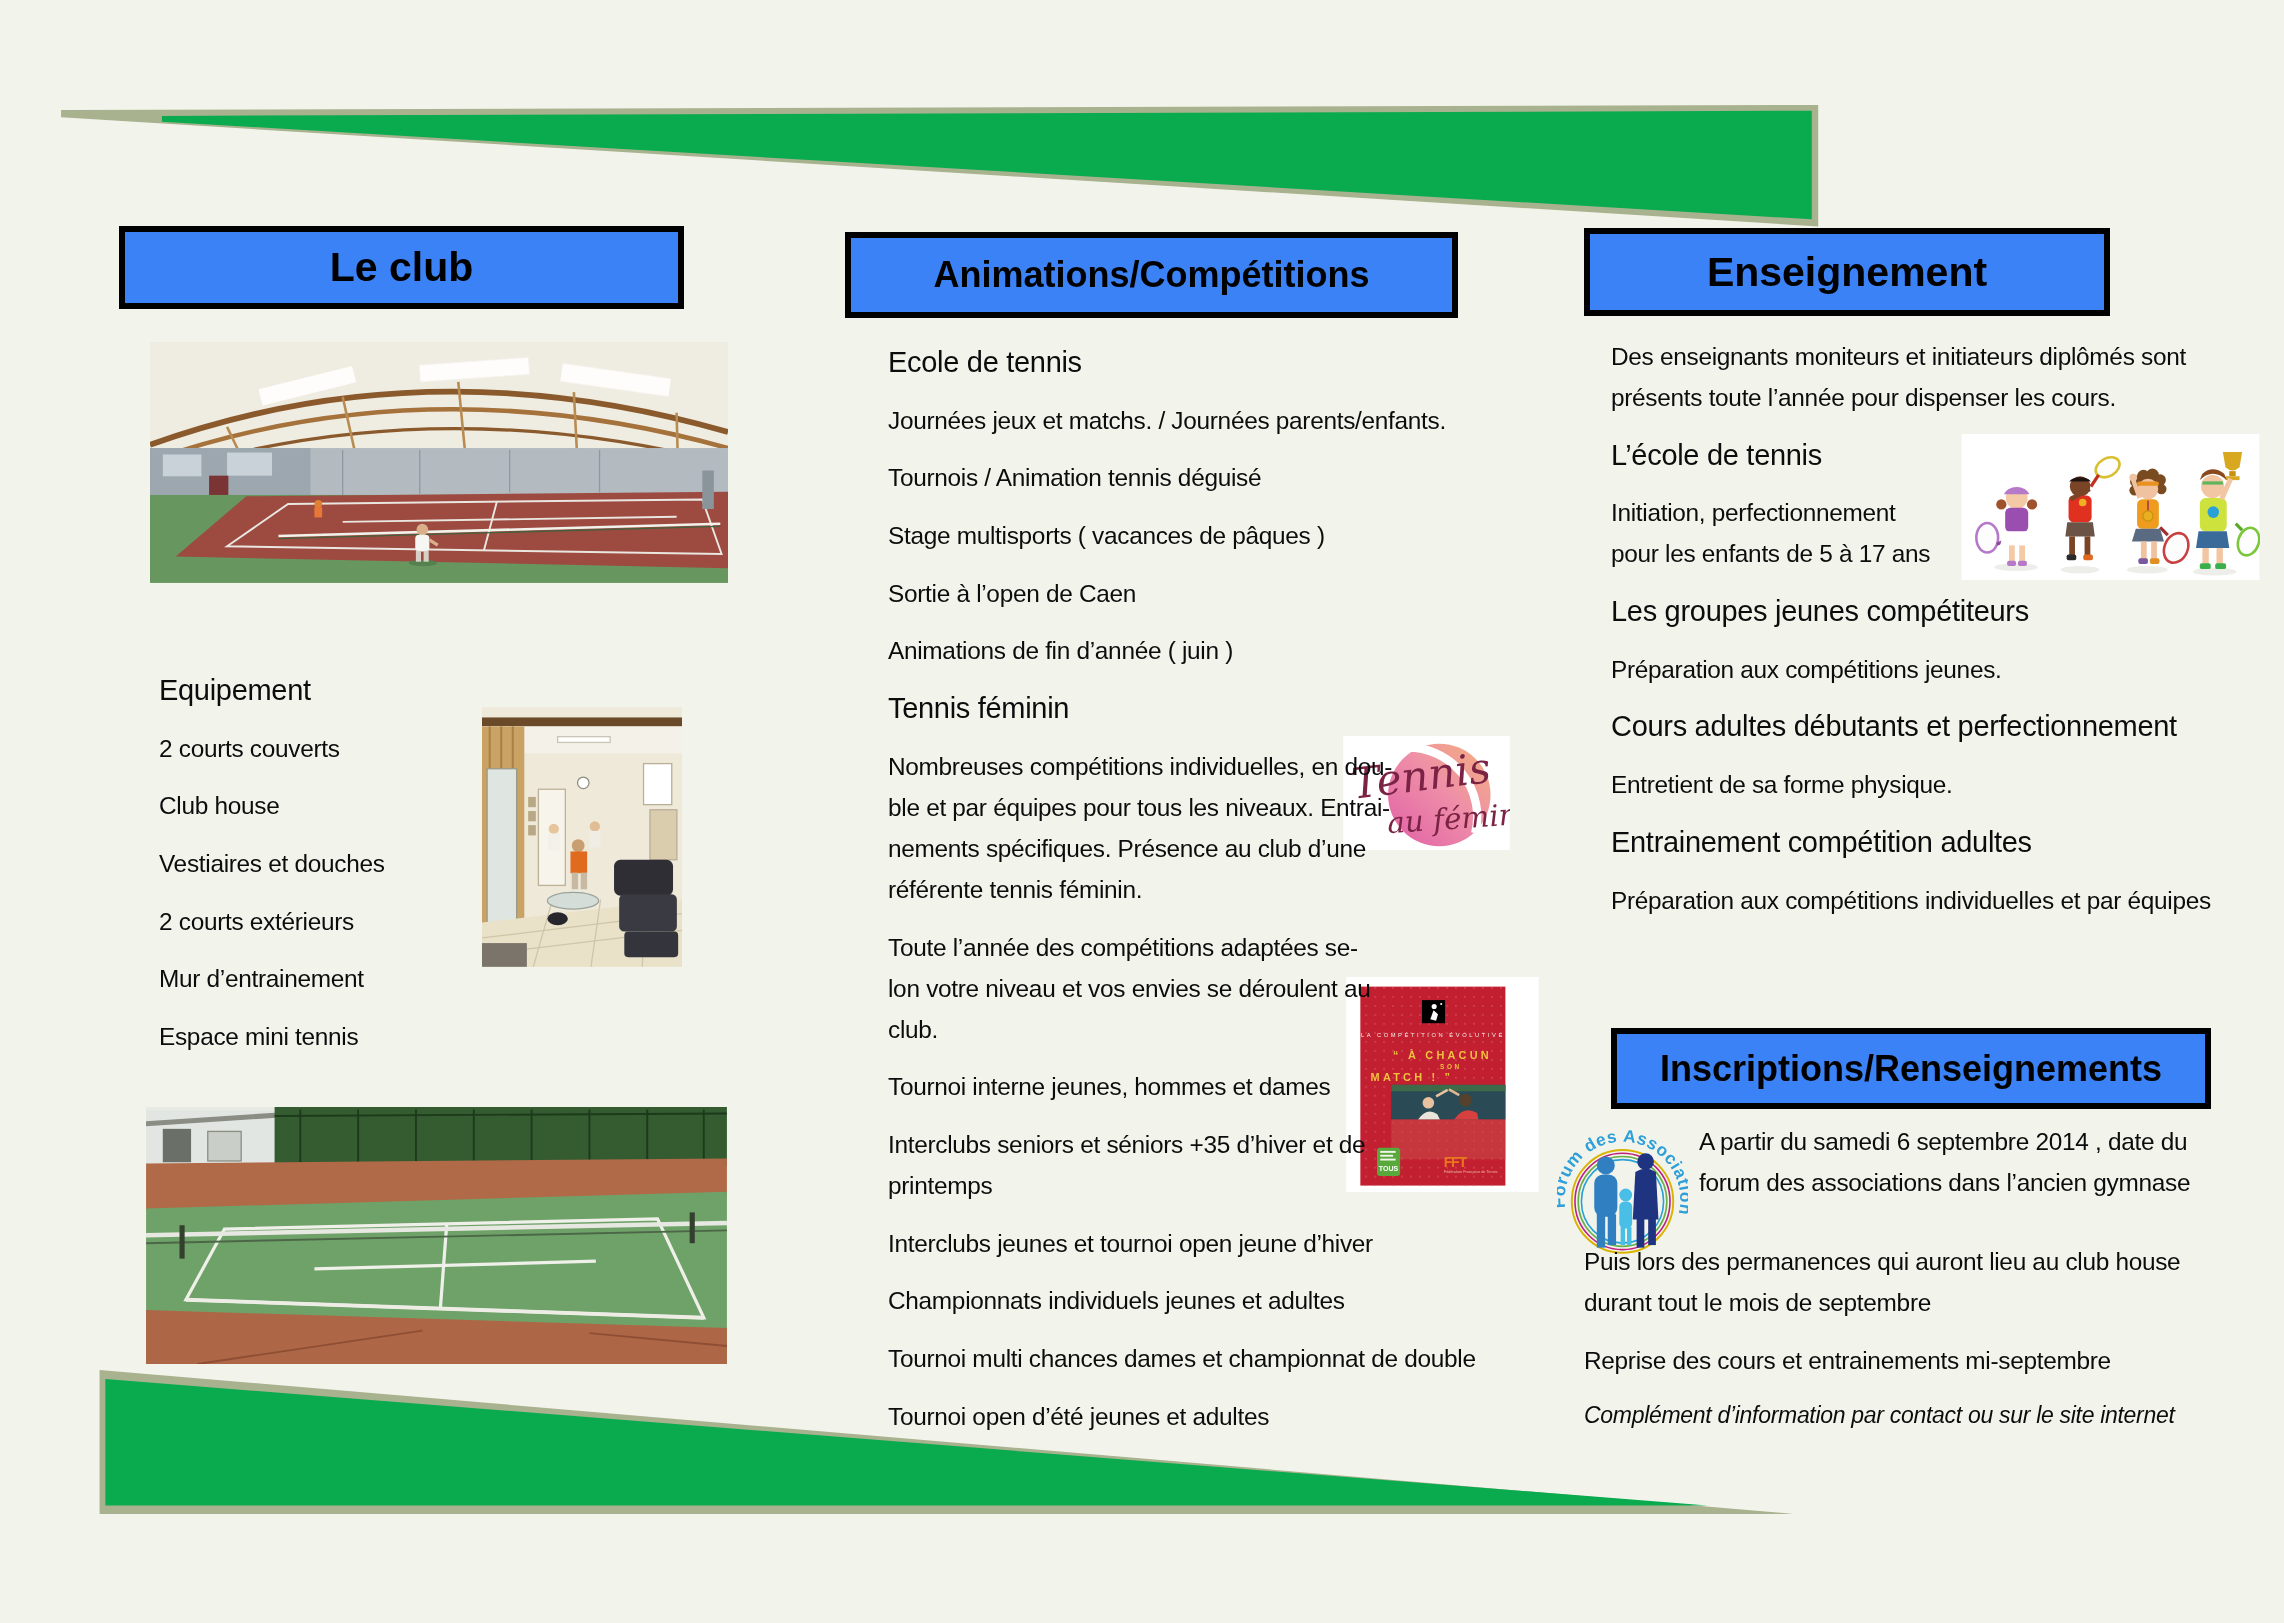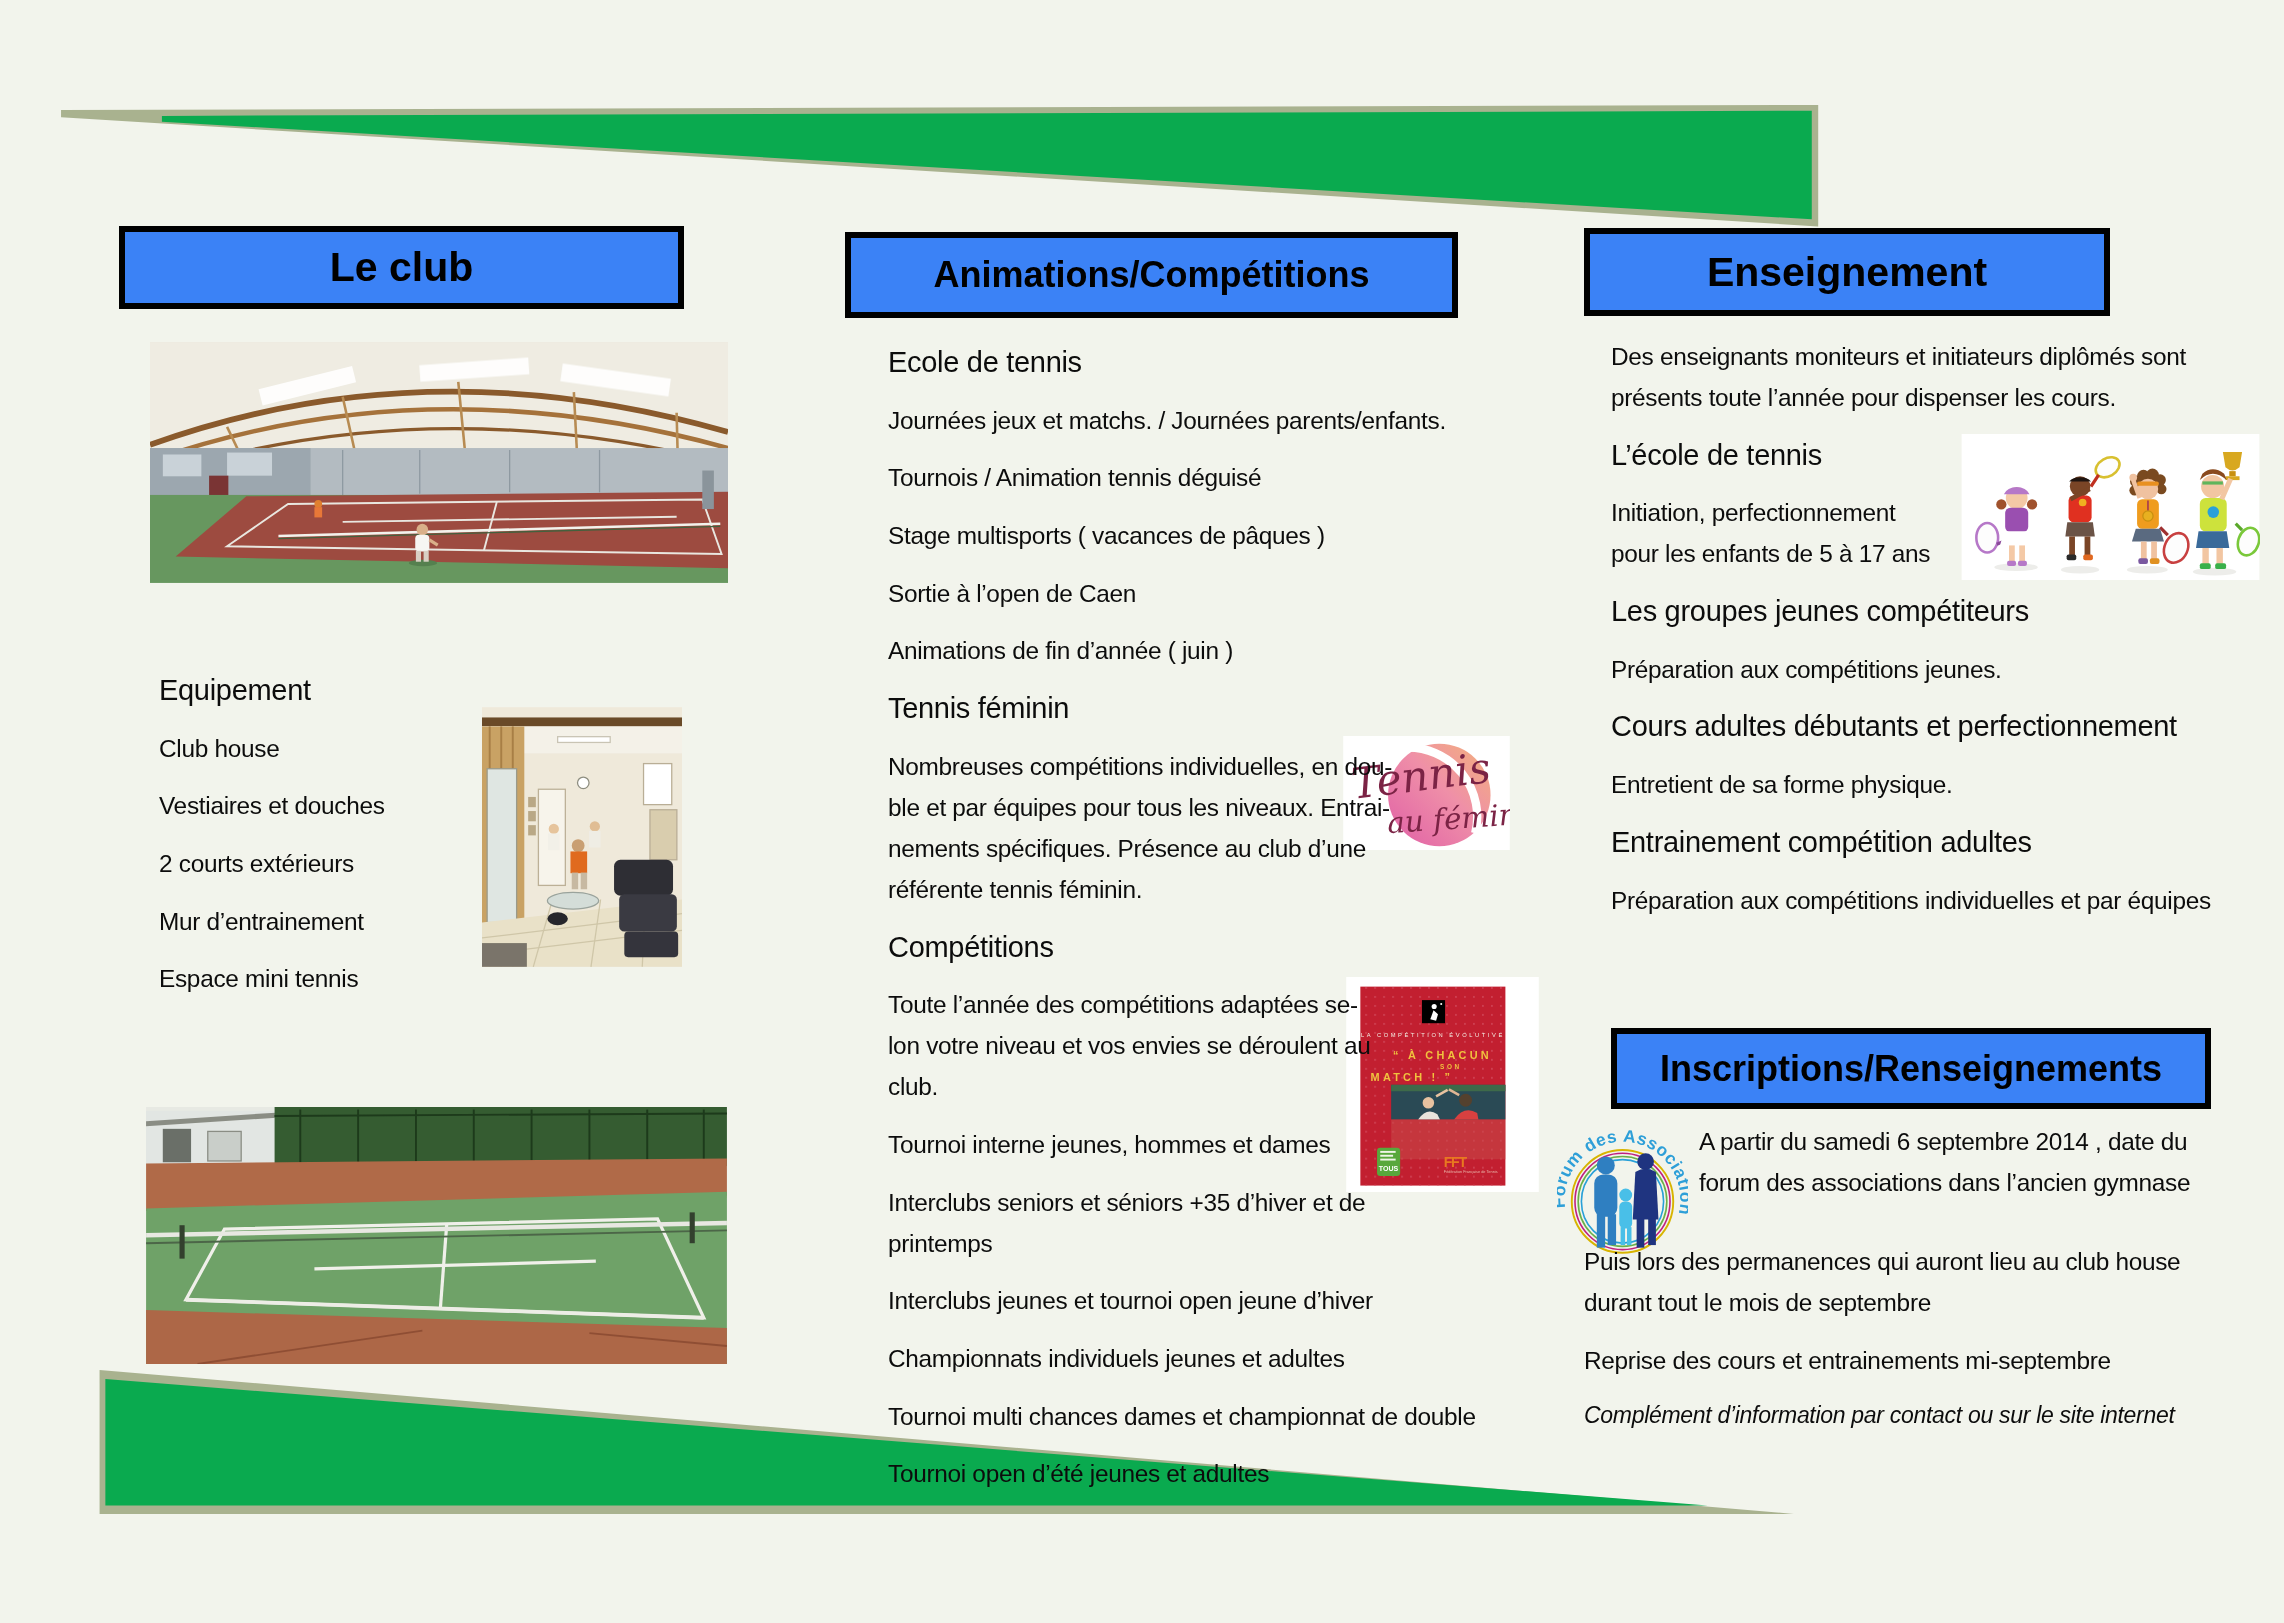--- a/index.html
+++ b/index.html
@@ -44,40 +44,40 @@
 </div>
 <div class="hdr-box" style="left:1584px;top:228px;width:514px;height:76px;font-size:41px;">
   <span>Enseignement</span>
 </div>
 <div class="hdr-box" style="left:1611px;top:1028px;width:588px;height:69px;font-size:36px;">
   <span>Inscriptions/Renseignements</span>
 </div>
 
 <div class="col" style="left:159px;top:670px;width:578px;">
   <p class="sec-title">Equipement</p>
+  <p>2 courts couverts</p>
   <p>Club house</p>
   <p>Vestiaires et douches</p>
   <p>2 courts extérieurs</p>
   <p>Mur d’entrainement</p>
   <p>Espace mini tennis</p>
 </div>
 
 <div class="col" style="left:888px;top:342px;width:726px;">
   <p class="sec-title">Ecole de tennis</p>
   <p>Journées jeux et matchs. / Journées parents/enfants.</p>
   <p>Tournois / Animation tennis déguisé</p>
   <p>Stage multisports  ( vacances de pâques )</p>
   <p>Sortie à l’open de Caen</p>
   <p>Animations de fin d’année ( juin )</p>
   <p class="sec-title">Tennis féminin</p>
   <p style="width:578px;">Nombreuses compétitions individuelles, en dou-
 ble et par équipes pour tous les niveaux. Entrai-
 nements spécifiques. Présence au club d’une
 référente  tennis féminin.</p>
-  <p class="sec-title">Compétitions</p>
   <p style="width:578px;">Toute l’année des compétitions adaptées  se-
 lon votre niveau et vos envies se déroulent au
 club.</p>
   <p>Tournoi interne  jeunes, hommes et dames</p>
   <p>Interclubs seniors et séniors +35 d’hiver et de
 printemps</p>
   <p>Interclubs jeunes et tournoi open jeune  d’hiver</p>
   <p>Championnats individuels  jeunes et adultes</p>
   <p>Tournoi multi chances dames et championnat de double</p>
   <p>Tournoi open d’été jeunes et adultes</p>

